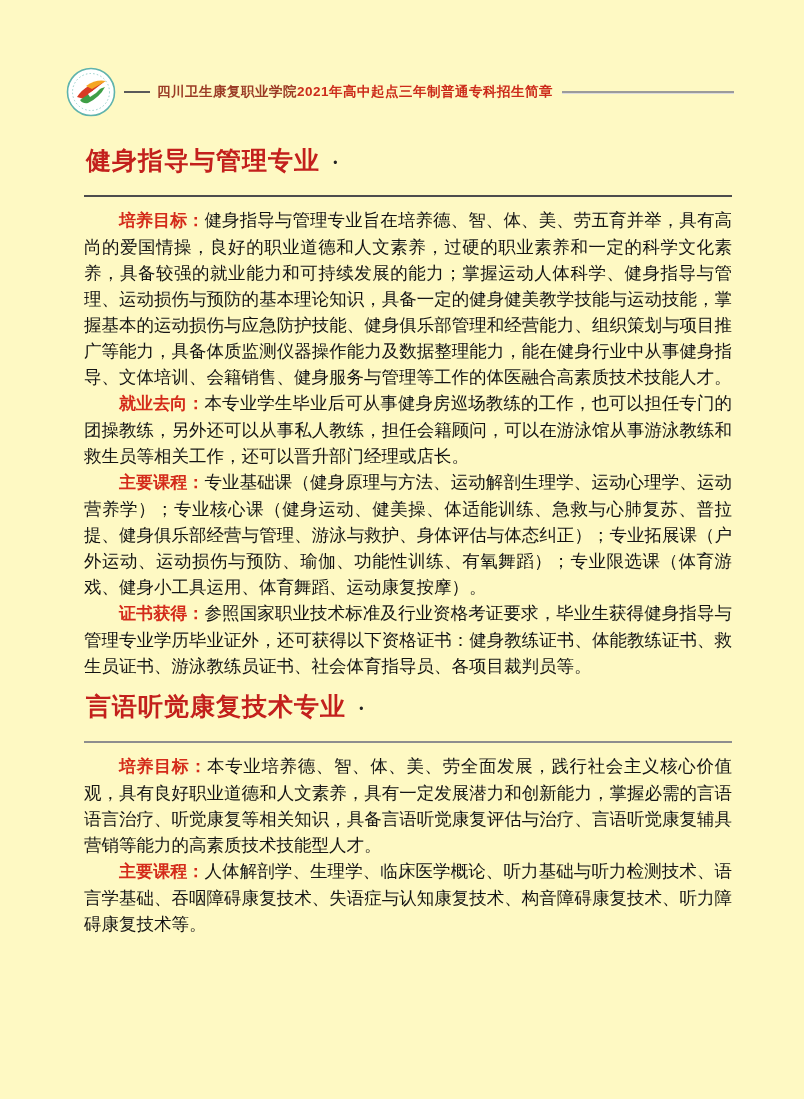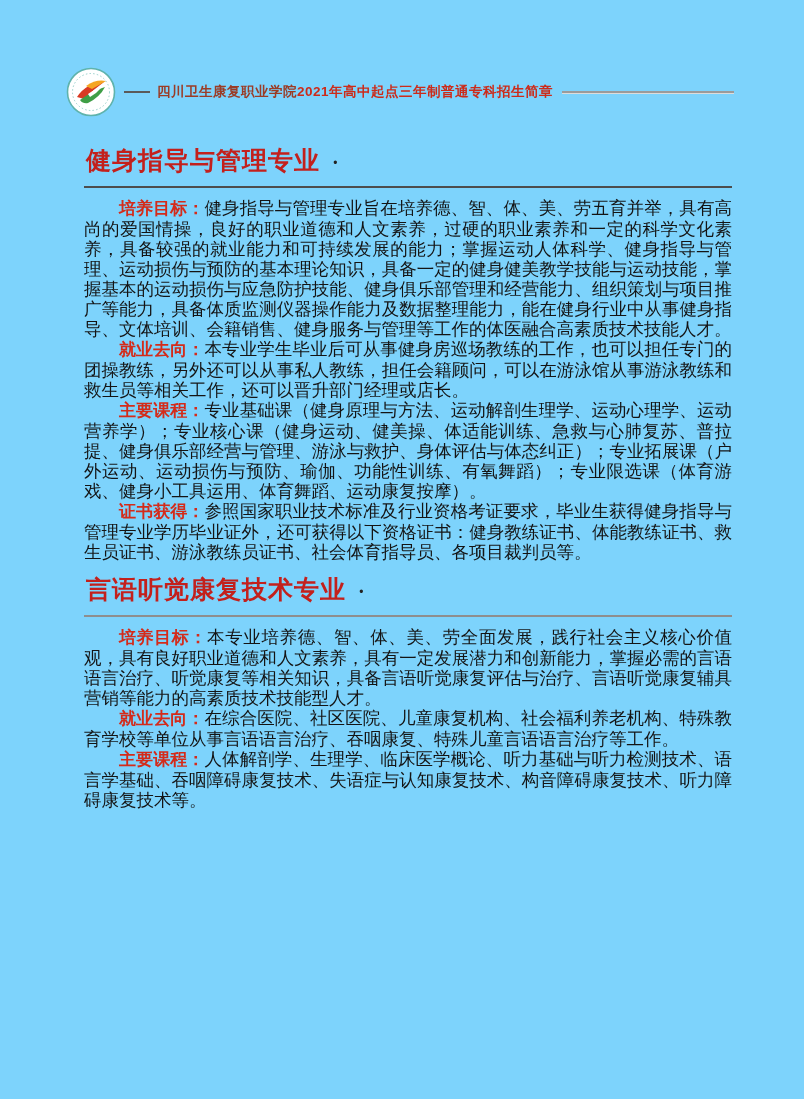--- a/index.html
+++ b/index.html
@@ -1,19 +1,19 @@
 <!DOCTYPE html>
 <html><head>
 <meta charset="utf-8">
 <style>
   html,body{margin:0;padding:0;background:#fff;}
   .page{
     position:relative;
     width:804px;height:1099px;
-    background:#7dd3fc;
+    background:#fef9c3;
     overflow:hidden;
     font-family:"Liberation Serif","DejaVu Serif",serif;
     color:#111;
   }
   
   .header{
     margin:66px 70px 0 66px;
     height:52px;
     display:flex;
     align-items:center;
@@ -35,21 +35,21 @@
     flex:1 1 auto;height:2px;
     background:#9b9b9b;
     border-bottom:1px solid #dcdcdc;
     margin-left:9px;
   }
   
   .content{margin:0 72px 0 84px;}
   .section{margin-top:26px;}
   .section.second{margin-top:11px;}
   .sec-title{
-    margin:0;padding:0 0 7px 2px;
+    margin:0;padding:0 0 16px 2px;
     border-bottom:2px solid #4d4d4d;
     display:flex;align-items:baseline;
     line-height:34px;
   }
   .section.second .sec-title{border-bottom-color:#8e8e8e;}
   .sec-title .cn{
     color:#c3201c;font-size:25px;font-weight:bold;
     letter-spacing:1px;
     font-family:"Liberation Serif","DejaVu Serif",serif;
   }
@@ -57,21 +57,21 @@
     color:#222;font-size:20px;font-weight:bold;
     margin:0 8px 0 12px;
   }
   .sec-title .en{
     color:#1c1c1c;font-size:16.5px;font-weight:600;
     font-family:"Liberation Sans","DejaVu Sans",sans-serif;
   }
   .paras{margin-top:10px;}
   .para{
     margin:0;padding:0;
-    font-size:17.5px;line-height:20px;
+    font-size:17.5px;line-height:26px;
     text-align:justify;
     text-indent:2em;
     color:#141414;
   }
   .plabel{
     color:#d42b1a;font-weight:bold;
     font-family:"Liberation Sans","DejaVu Sans",sans-serif;
     font-size:17px;
   }
   
@@ -116,21 +116,20 @@
       </div>
     </div>
 
     <div class="section second">
       <h2 class="sec-title">
         <span class="cn">言语听觉康复技术专业</span>
         <span class="dot">·</span>
       </h2>
       <div class="paras">
         <p class="para"><span class="plabel">培养目标：</span><span>本专业培养德、智、体、美、劳全面发展，践行社会主义核心价值观，具有良好职业道德和人文素养，具有一定发展潜力和创新能力，掌握必需的言语语言治疗、听觉康复等相关知识，具备言语听觉康复评估与治疗、言语听觉康复辅具营销等能力的高素质技术技能型人才。</span></p>
-        <p class="para"><span class="plabel">就业去向：</span><span>在综合医院、社区医院、儿童康复机构、社会福利养老机构、特殊教育学校等单位从事言语语言治疗、吞咽康复、特殊儿童言语语言治疗等工作。</span></p>
         <p class="para"><span class="plabel">主要课程：</span><span>人体解剖学、生理学、临床医学概论、听力基础与听力检测技术、语言学基础、吞咽障碍康复技术、失语症与认知康复技术、构音障碍康复技术、听力障碍康复技术等。</span></p>
       </div>
     </div>
 
   </div>
 
 
 </div>
 
 </body></html>

